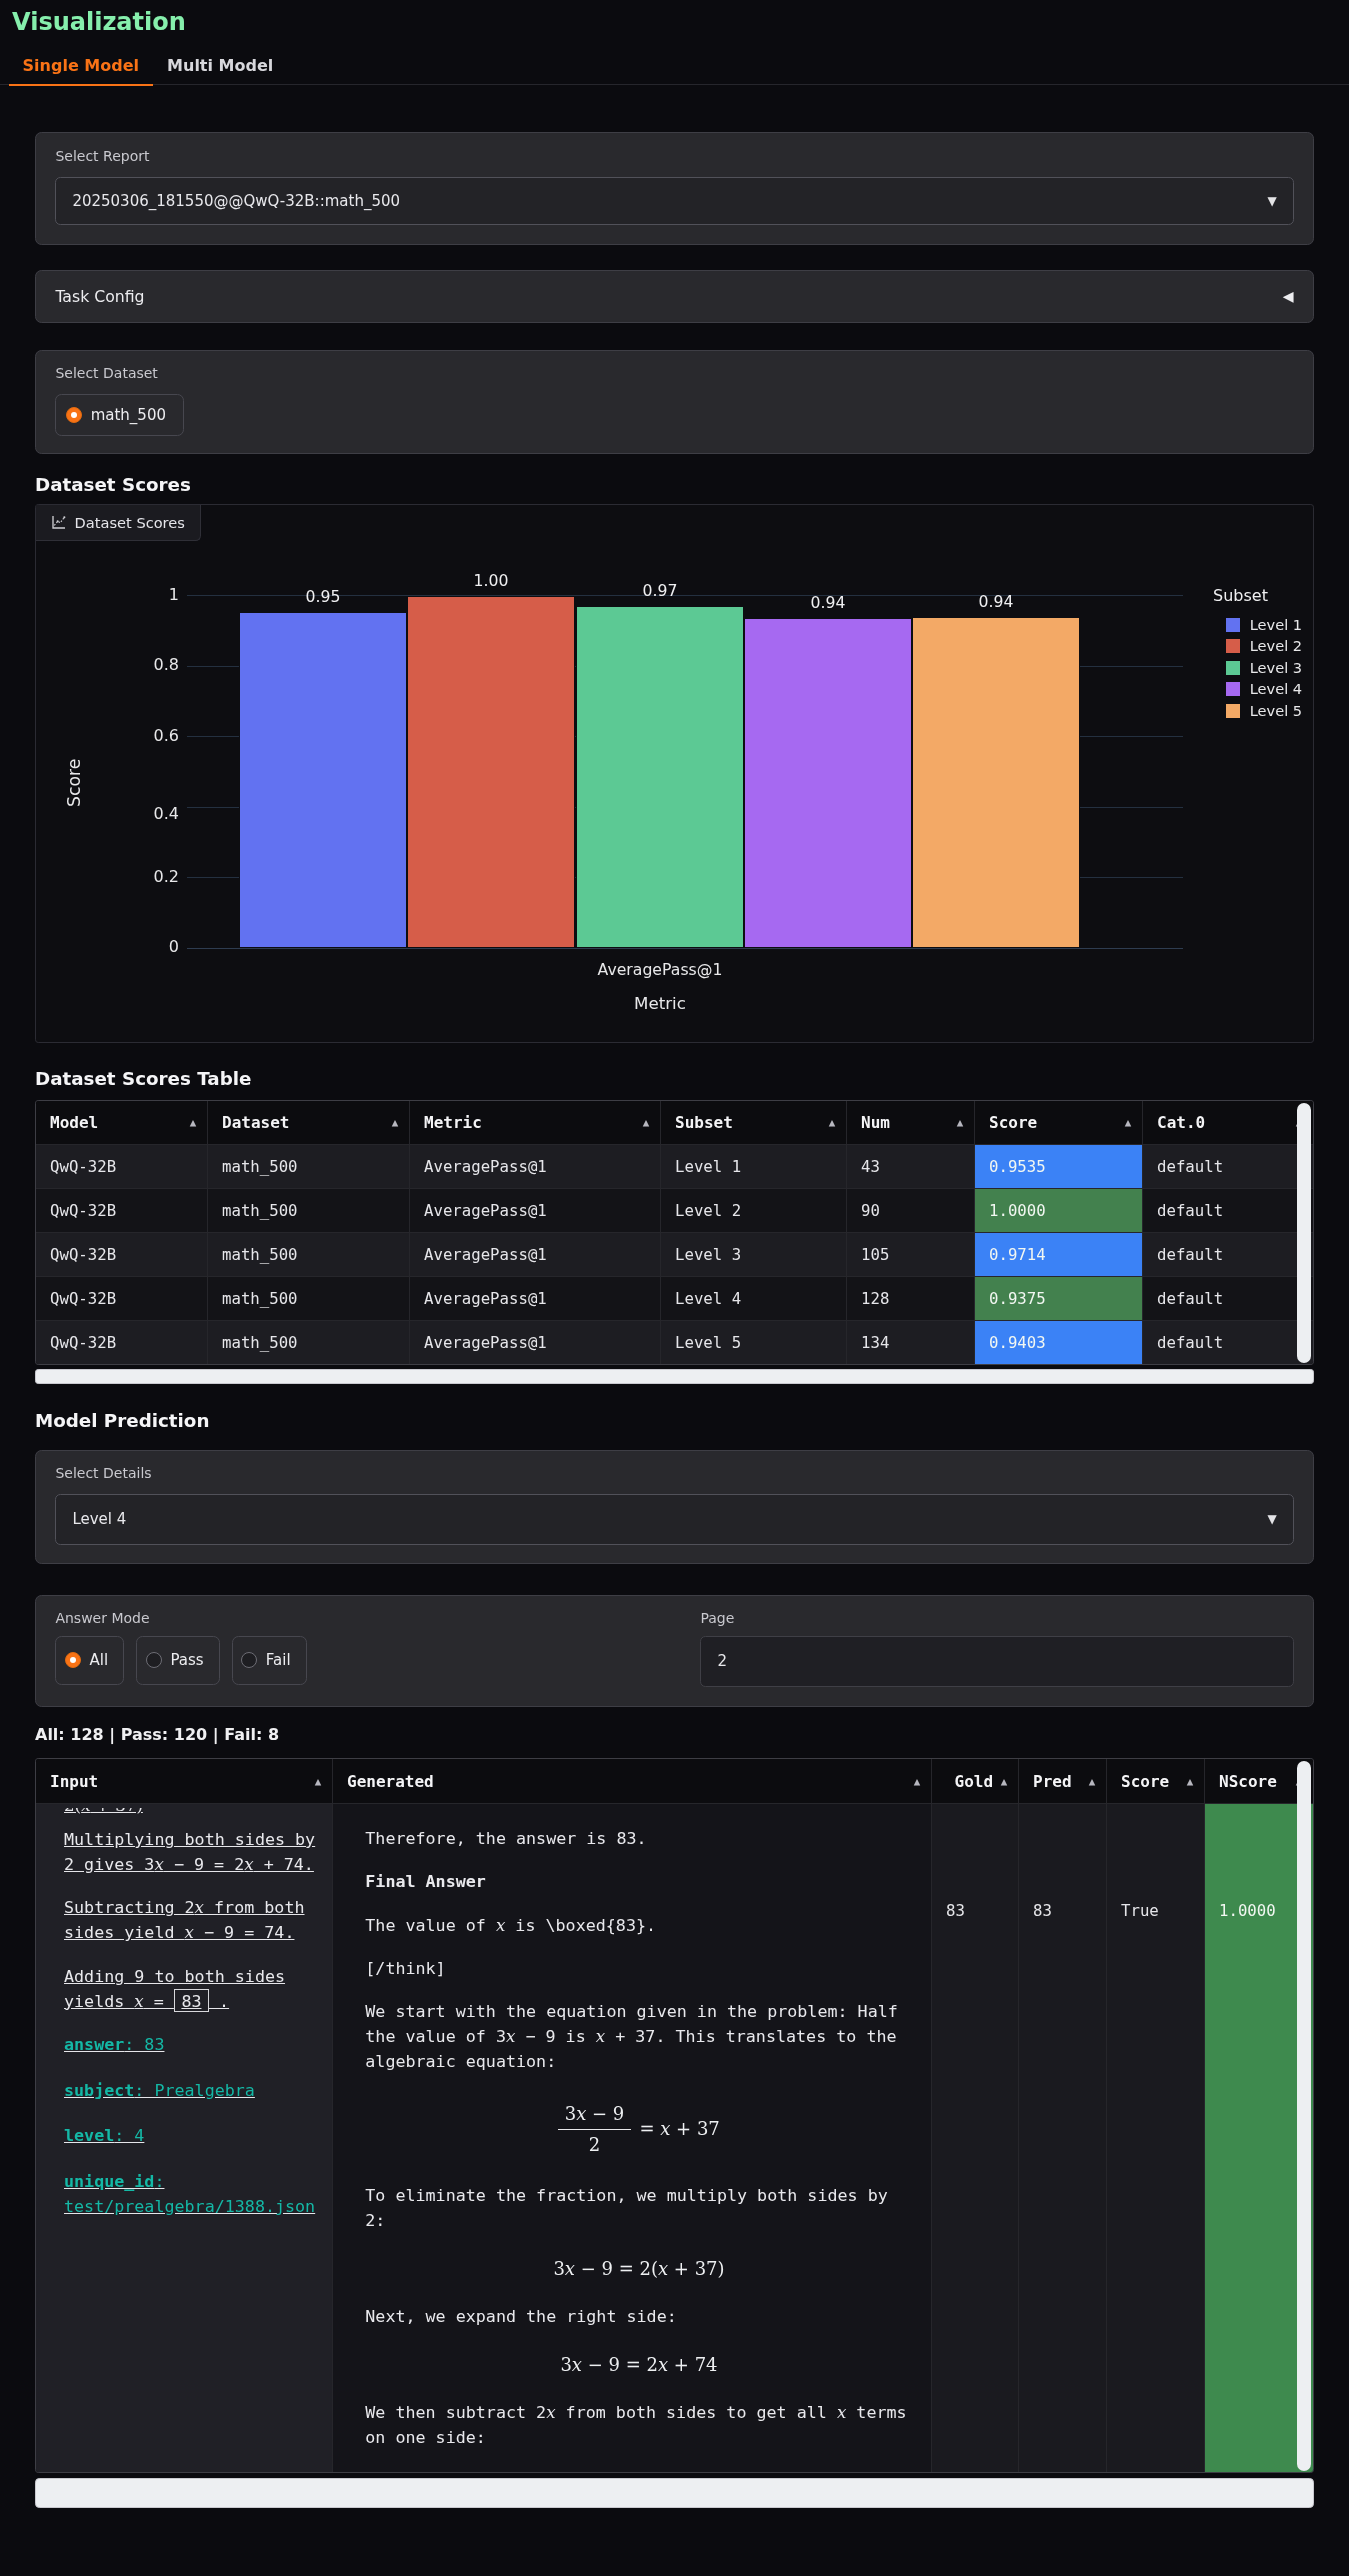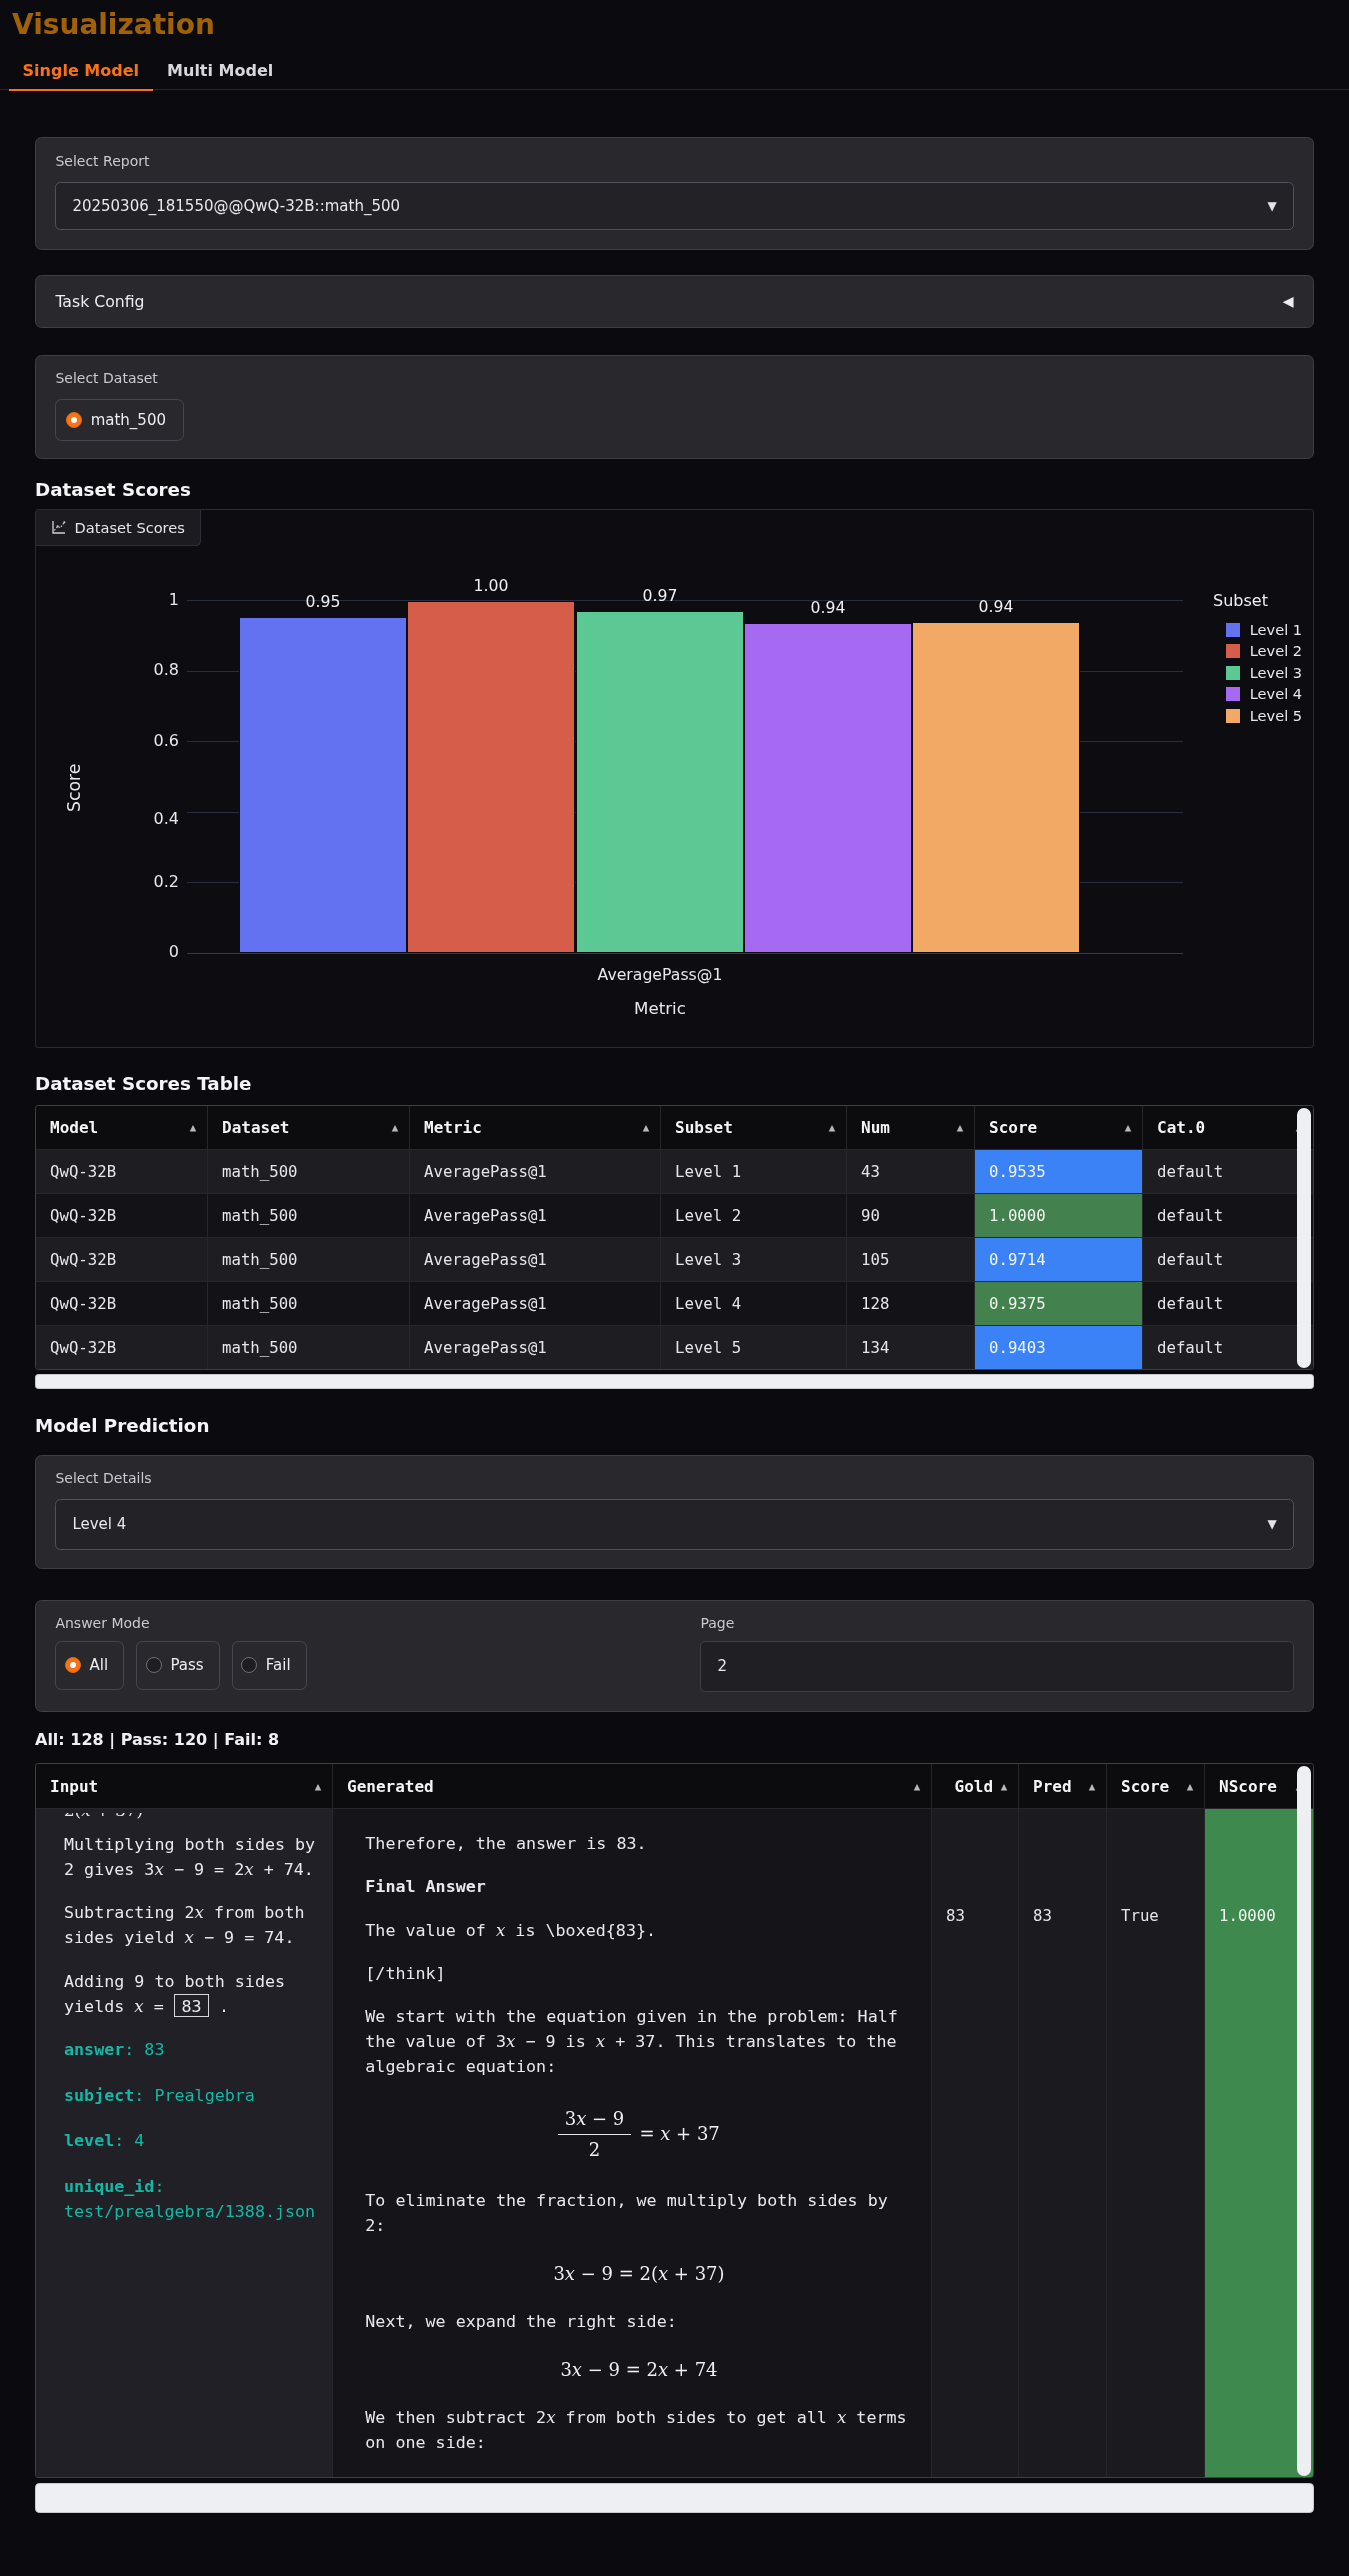--- a/index.html
+++ b/index.html
@@ -3,21 +3,21 @@
 <meta charset="utf-8">
 <style>
   html,body{margin:0;padding:0;}
   body{
     width:1349px;height:2576px;overflow:hidden;
     background:#0b0b0f;color:#e5e5ea;
     font-family:"DejaVu Sans","Liberation Sans",sans-serif;
     -webkit-font-smoothing:antialiased;
   }
   .mono{font-family:"DejaVu Sans Mono","Liberation Mono",monospace;}
-  h1.page-title{margin:0;padding:7.6px 0 0 12px;font-size:28px;font-weight:bold;color:#a16207;}
+  h1.page-title{margin:0;padding:7.6px 0 0 12px;font-size:24px;font-weight:bold;color:#86efac;}
 
   
   .tabbar{display:flex;align-items:flex-end;border-bottom:1.6px solid #26262c;}
   #top-tabs{margin-top:13px;padding:0 8.6px;}
   .tab{font-size:16px;font-weight:600;color:#d7d7dc;padding:7.6px 14px 8.6px;cursor:pointer;
        border-bottom:2.7px solid transparent;margin-bottom:-2.2px;}
   .tab.active{color:#f97316;border-bottom-color:#f97316;}
 
   .content{padding:0 35px;}
 
@@ -378,21 +378,21 @@
           <div class="tcell" style="width: 98px;">
             <span>Score</span>
             <span class="sort">▲</span>
           </div>
           <div class="tcell" style="flex: 1 1 0%;">
             <span>NScore</span>
             <span class="sort">▲</span>
           </div>
         </div>
         <div class="trow" id="pred-row">
-          <div class="tcell cell-input" style="width: 297px; height: 668px;">
+          <div class="tcell cell-input" style="width: 297px; height: 668px; text-decoration: underline;">
             <div class="rich">
               <div class="clipped">
                 <span class="inner">2(<span class="mx">x</span> + 37)</span>
               </div>
               <div class="blk-p mono">Multiplying both sides by 2 gives 3<span class="mx">x</span> − 9 = 2<span class="mx">x</span> + 74.</div>
               <div class="blk-p mono">Subtracting 2<span class="mx">x</span> from both sides yield <span class="mx">x</span> − 9 = 74.</div>
               <div class="blk-p mono">Adding 9 to both sides yields <span class="mx">x</span> = <span class="boxed">83</span> .</div>
               <div class="blk-kv mono"><b>answer</b>: 83</div>
               <div class="blk-kv mono"><b>subject</b>: Prealgebra</div>
               <div class="blk-kv mono"><b>level</b>: 4</div>

